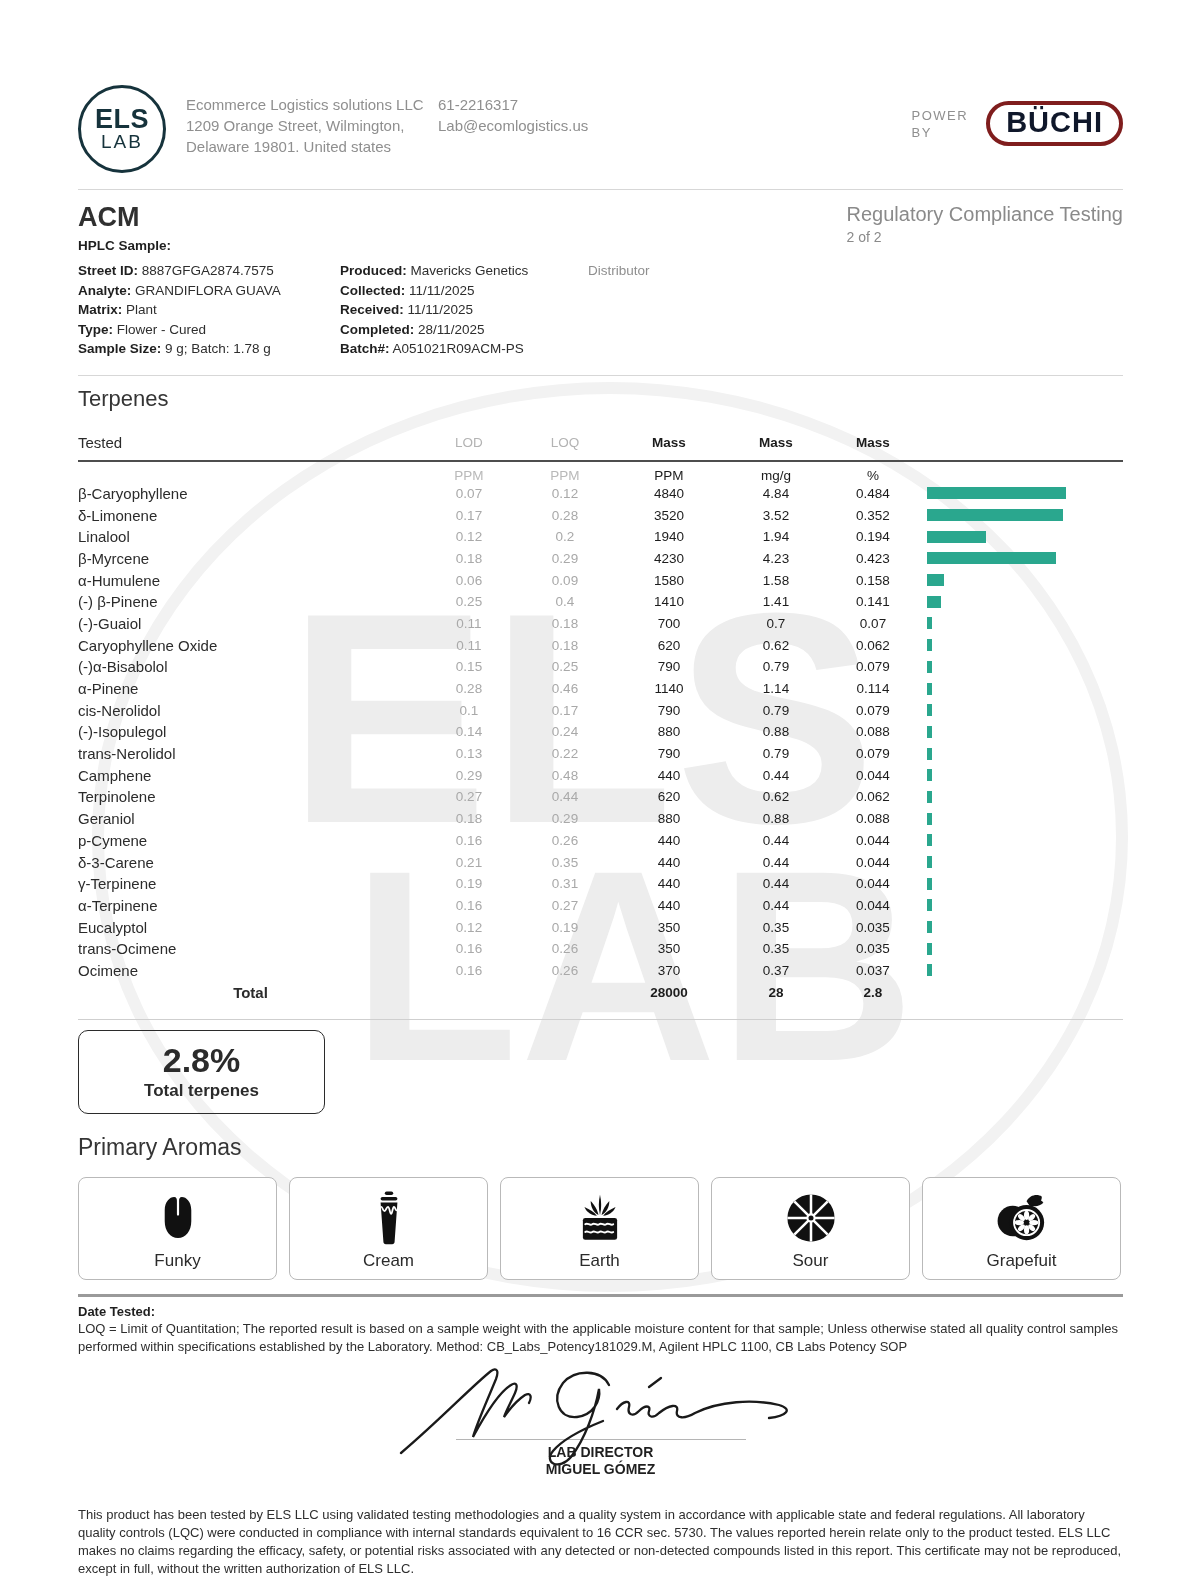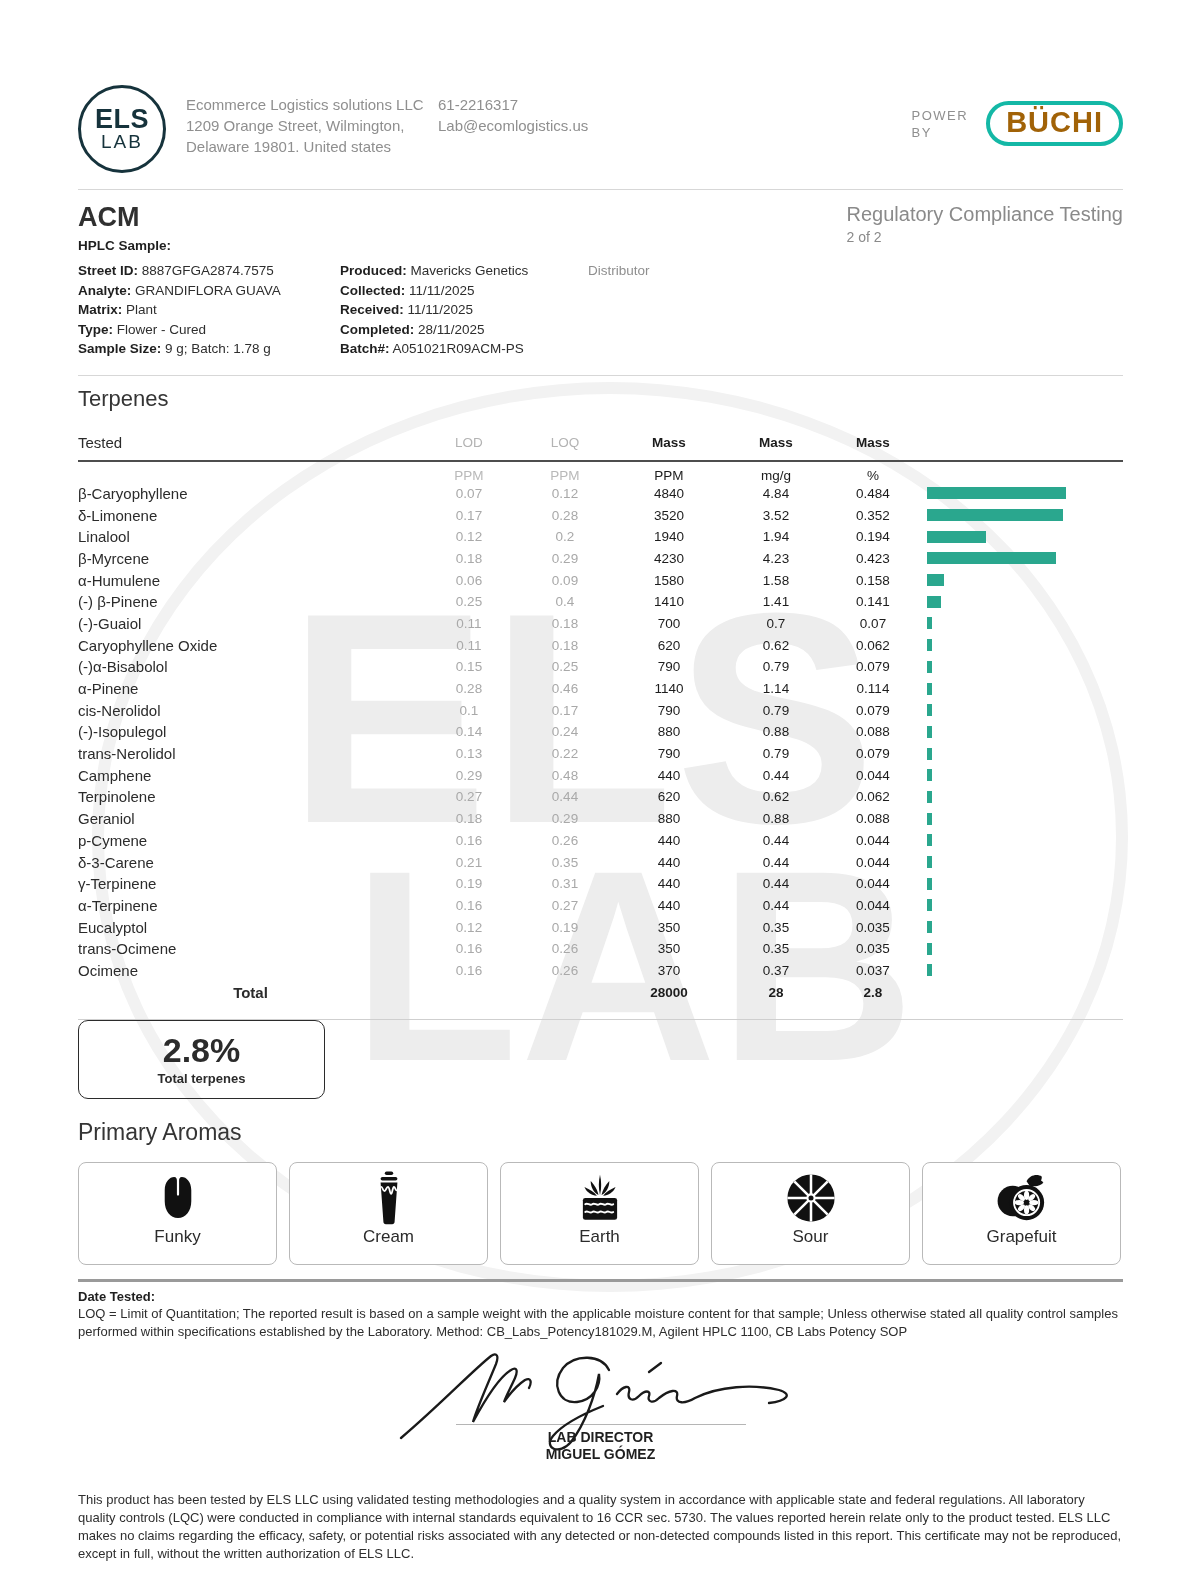--- a/index.html
+++ b/index.html
@@ -18,21 +18,21 @@
   .hdr{display:flex;align-items:flex-start;margin-top:85px;}
   .logo-circle{width:88px;height:88px;border:3px solid #16333c;border-radius:50%;
                display:flex;flex-direction:column;align-items:center;justify-content:center;
                color:#16333c;flex:0 0 auto;box-sizing:border-box;}
   .logo-els{font-size:27px;font-weight:800;letter-spacing:.5px;line-height:26px;}
   .logo-lab{font-size:19px;font-weight:500;letter-spacing:2px;line-height:20px;}
   .company{margin-left:20px;margin-top:9px;width:252px;color:#8f8f8f;font-size:15px;line-height:21px;}
   .contact{margin-left:0;margin-top:9px;color:#8f8f8f;font-size:15px;line-height:21px;}
   .powerby-wrap{margin-left:auto;display:flex;align-items:center;gap:18px;margin-top:16px;}
   .powerby{color:#8f8f8f;font-size:13px;letter-spacing:1.5px;line-height:17px;white-space:pre-line;}
-  .buchi{border:4px solid #14b8a6;border-radius:999px;color:#a16207;font-weight:800;
+  .buchi{border:4px solid #7f1d1d;border-radius:999px;color:#0f172a;font-weight:800;
          font-size:29px;padding:3px 16px 5px;letter-spacing:1px;line-height:1;}
   .hrule{border:none;border-top:1px solid #d7d7d7;margin:16px 0 0;}
   
   .titlerow{display:flex;justify-content:space-between;align-items:flex-start;margin-top:12px;}
   .client{font-size:27px;font-weight:600;color:#303030;line-height:30px;}
   .metrc{font-size:13.5px;font-weight:700;color:#1f1f1f;margin-top:6px;}
   .comp{color:#8a8a8a;font-size:20px;text-align:right;line-height:24px;}
   .pageno{color:#8a8a8a;font-size:14px;margin-top:3px;}
   .fields{display:flex;margin-top:8px;font-size:13.5px;line-height:19.5px;}
   .fcol1{width:262px;}.fcol2{width:248px;}
@@ -52,30 +52,30 @@
   .c-loq{width:100px;text-align:center;color:#a9a9a9;font-size:13.5px;}
   .c-ppm{width:108px;text-align:center;color:#1d1d1d;font-size:13.5px;}
   .c-mgg{width:106px;text-align:center;color:#1d1d1d;font-size:13.5px;}
   .c-pct{width:88px;text-align:center;color:#1d1d1d;font-size:13.5px;}
   .c-bar{flex:1;padding-left:10px;}
   .bar{display:block;height:12px;background:#2aa78e;}
   .total-row{font-weight:700;}
   .total-row .c-analyte{font-weight:700;text-align:center;}
   .thin-rule{border:none;border-top:1px solid #cfcfcf;margin:16px 0 0;}
   
-  .sumbox{width:247px;border:1.5px solid #2b2b2b;border-radius:10px;margin-top:0;
+  .sumbox{width:247px;border:1.5px solid #2b2b2b;border-radius:10px;margin-top:10px;
           text-align:center;padding:10px 0 12px;box-sizing:border-box;}
   .sumval{font-size:34px;font-weight:700;color:#2b2b2b;line-height:38px;}
-  .sumlab{font-size:13px;font-weight:700;color:#2b2b2b;margin-top:2px;}
+  .sumlab{font-size:17px;font-weight:700;color:#2b2b2b;margin-top:2px;}
   
   .aromas-title{font-size:23px;font-weight:500;color:#353535;margin-top:20px;}
   .cards{display:flex;gap:12px;margin-top:16px;}
   .card{width:199px;height:103px;border:1px solid #b9b9b9;border-radius:8px;box-sizing:border-box;
         display:flex;flex-direction:column;align-items:center;justify-content:flex-end;
-        padding-bottom:17px;background:#fff;}
+        padding-bottom:8px;background:#fff;}
   .card .icn{flex:1;display:flex;align-items:center;justify-content:center;padding-top:6px;}
   .card-label{font-size:17px;color:#2b2b2b;}
   .thick-rule{border:none;border-top:3px solid #9a9a9a;margin:14px 0 0;}
   
   .datetested{font-size:13px;font-weight:700;color:#1f1f1f;margin-top:7px;}
   .loqnote{font-size:13px;color:#2e2e2e;line-height:17.5px;margin-top:1px;}
   .sig-wrap{text-align:center;margin-top:6px;}
   .sig-svg{display:block;margin:0 auto;}
   .sig-line{width:290px;border:none;border-top:1.5px solid #b5b5b5;margin:-28px auto 4px;}
   .sig-role{font-size:14px;font-weight:700;color:#1f1f1f;line-height:17px;}

